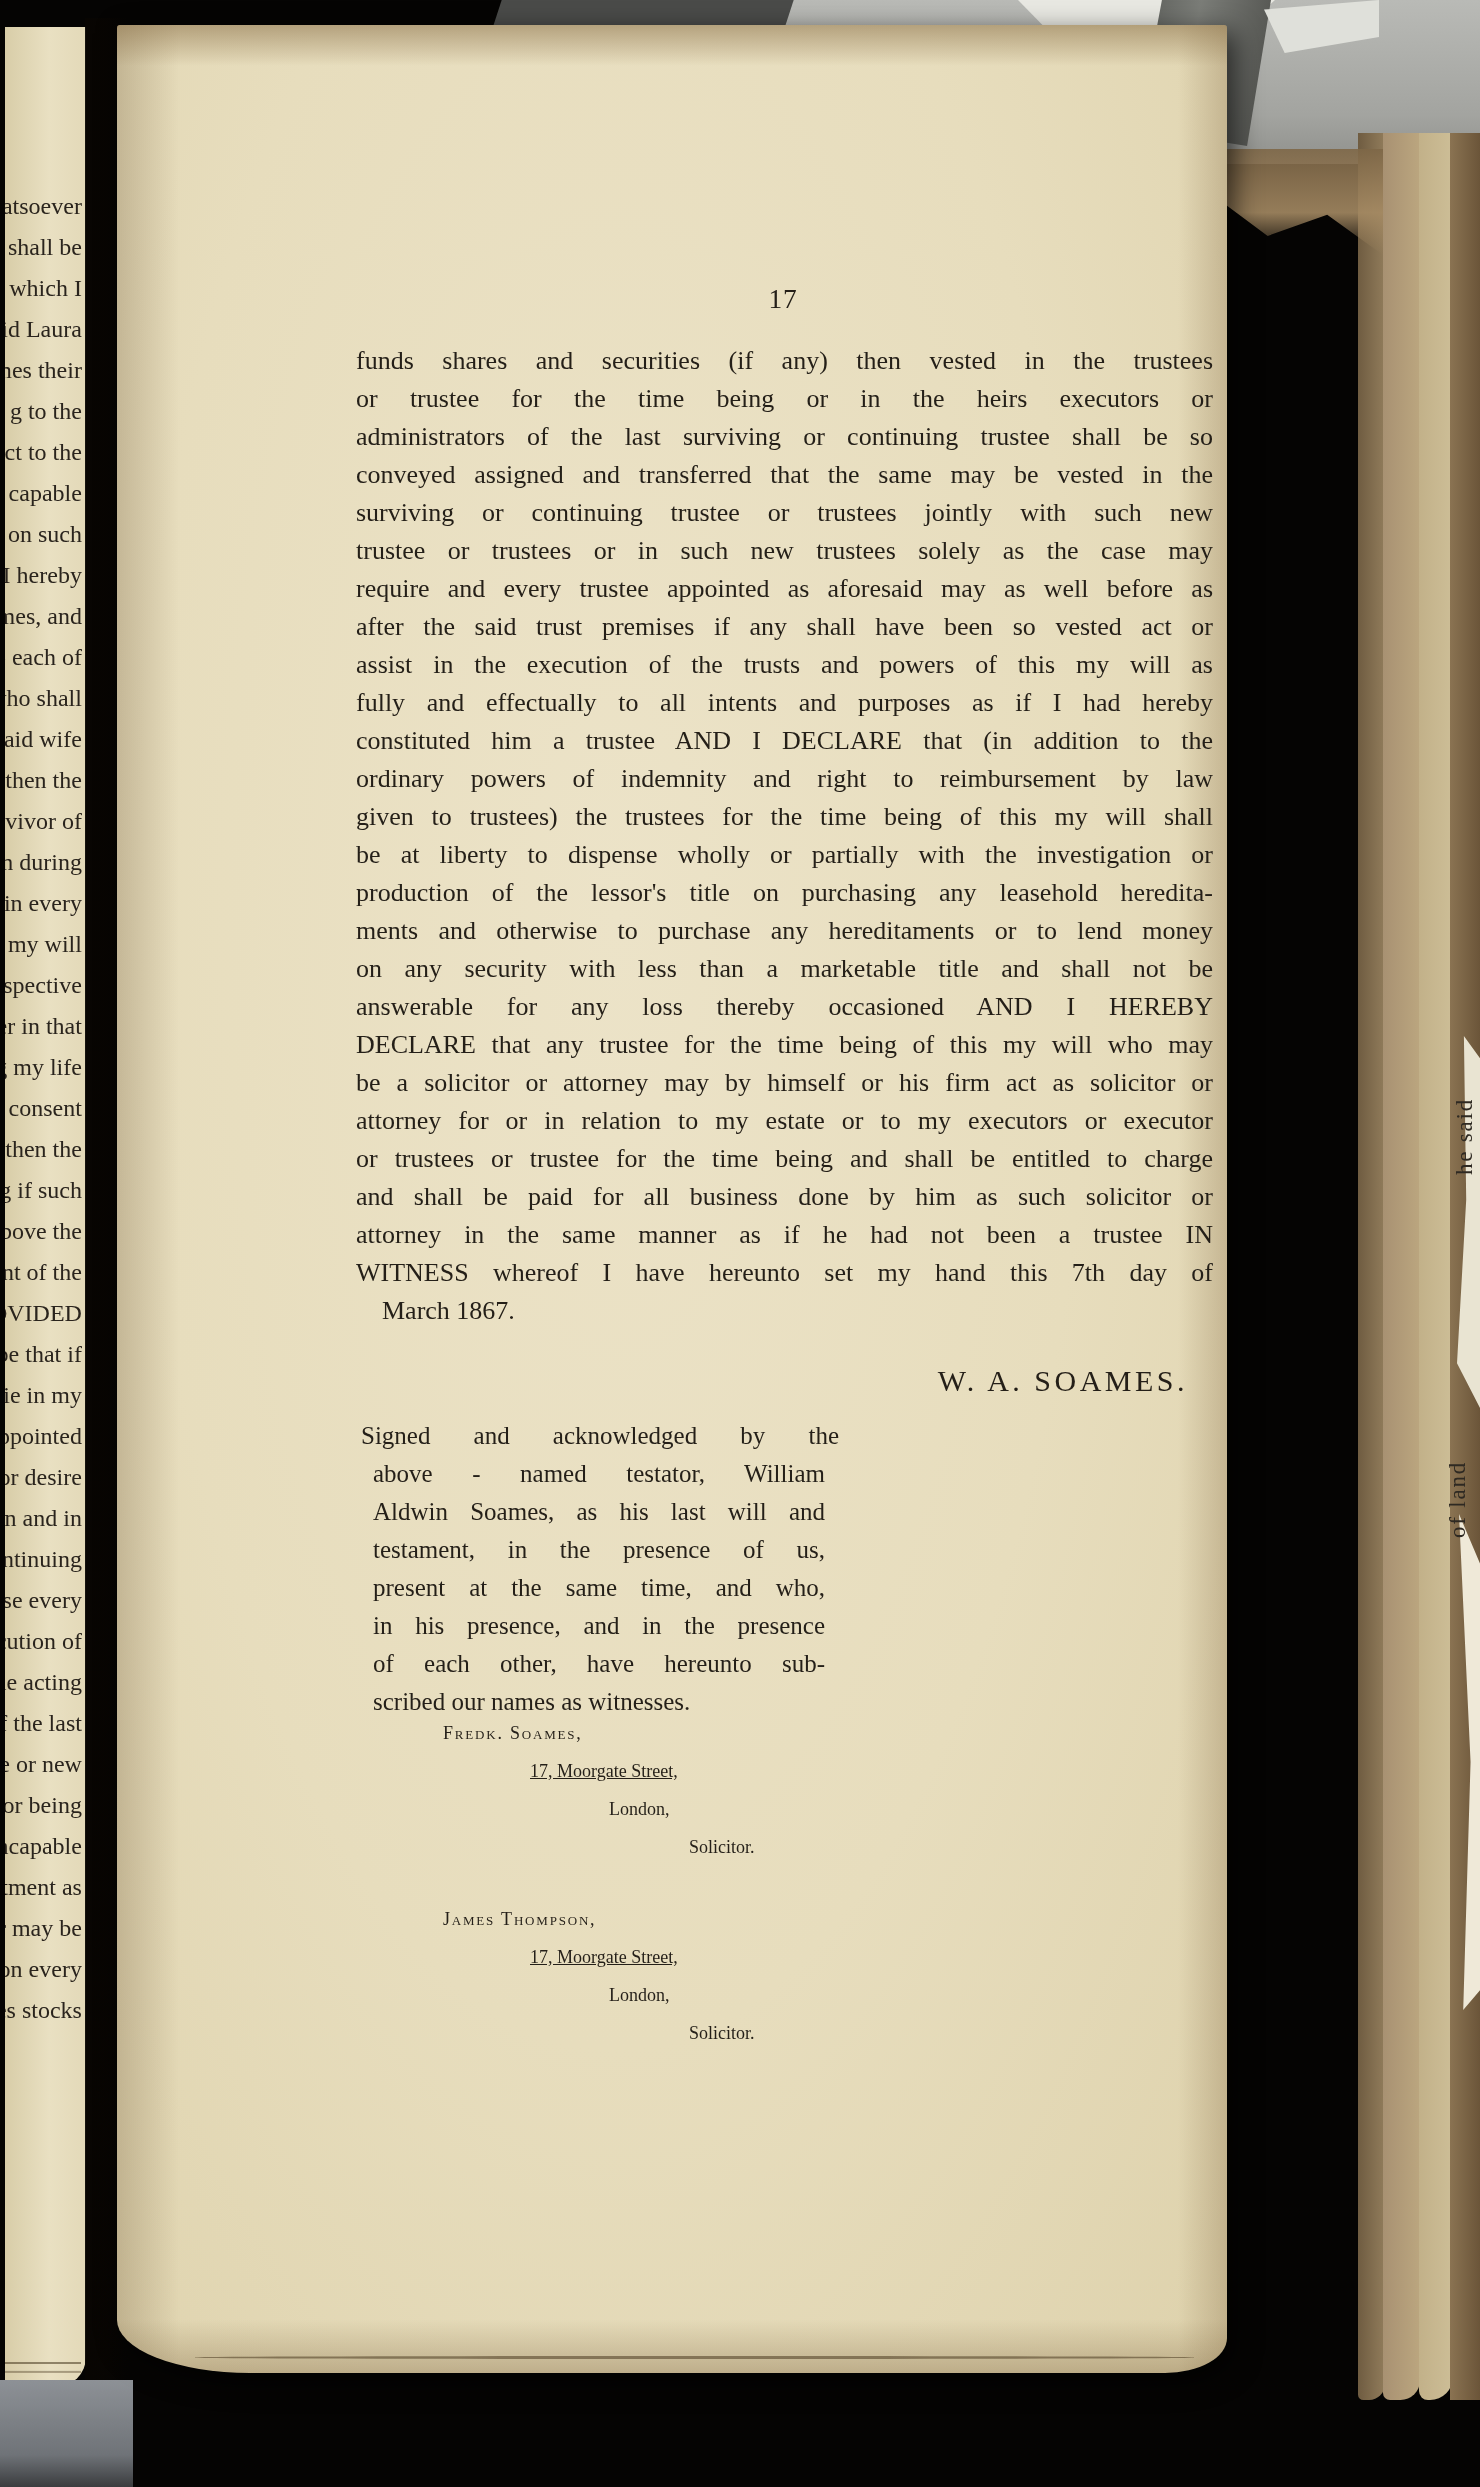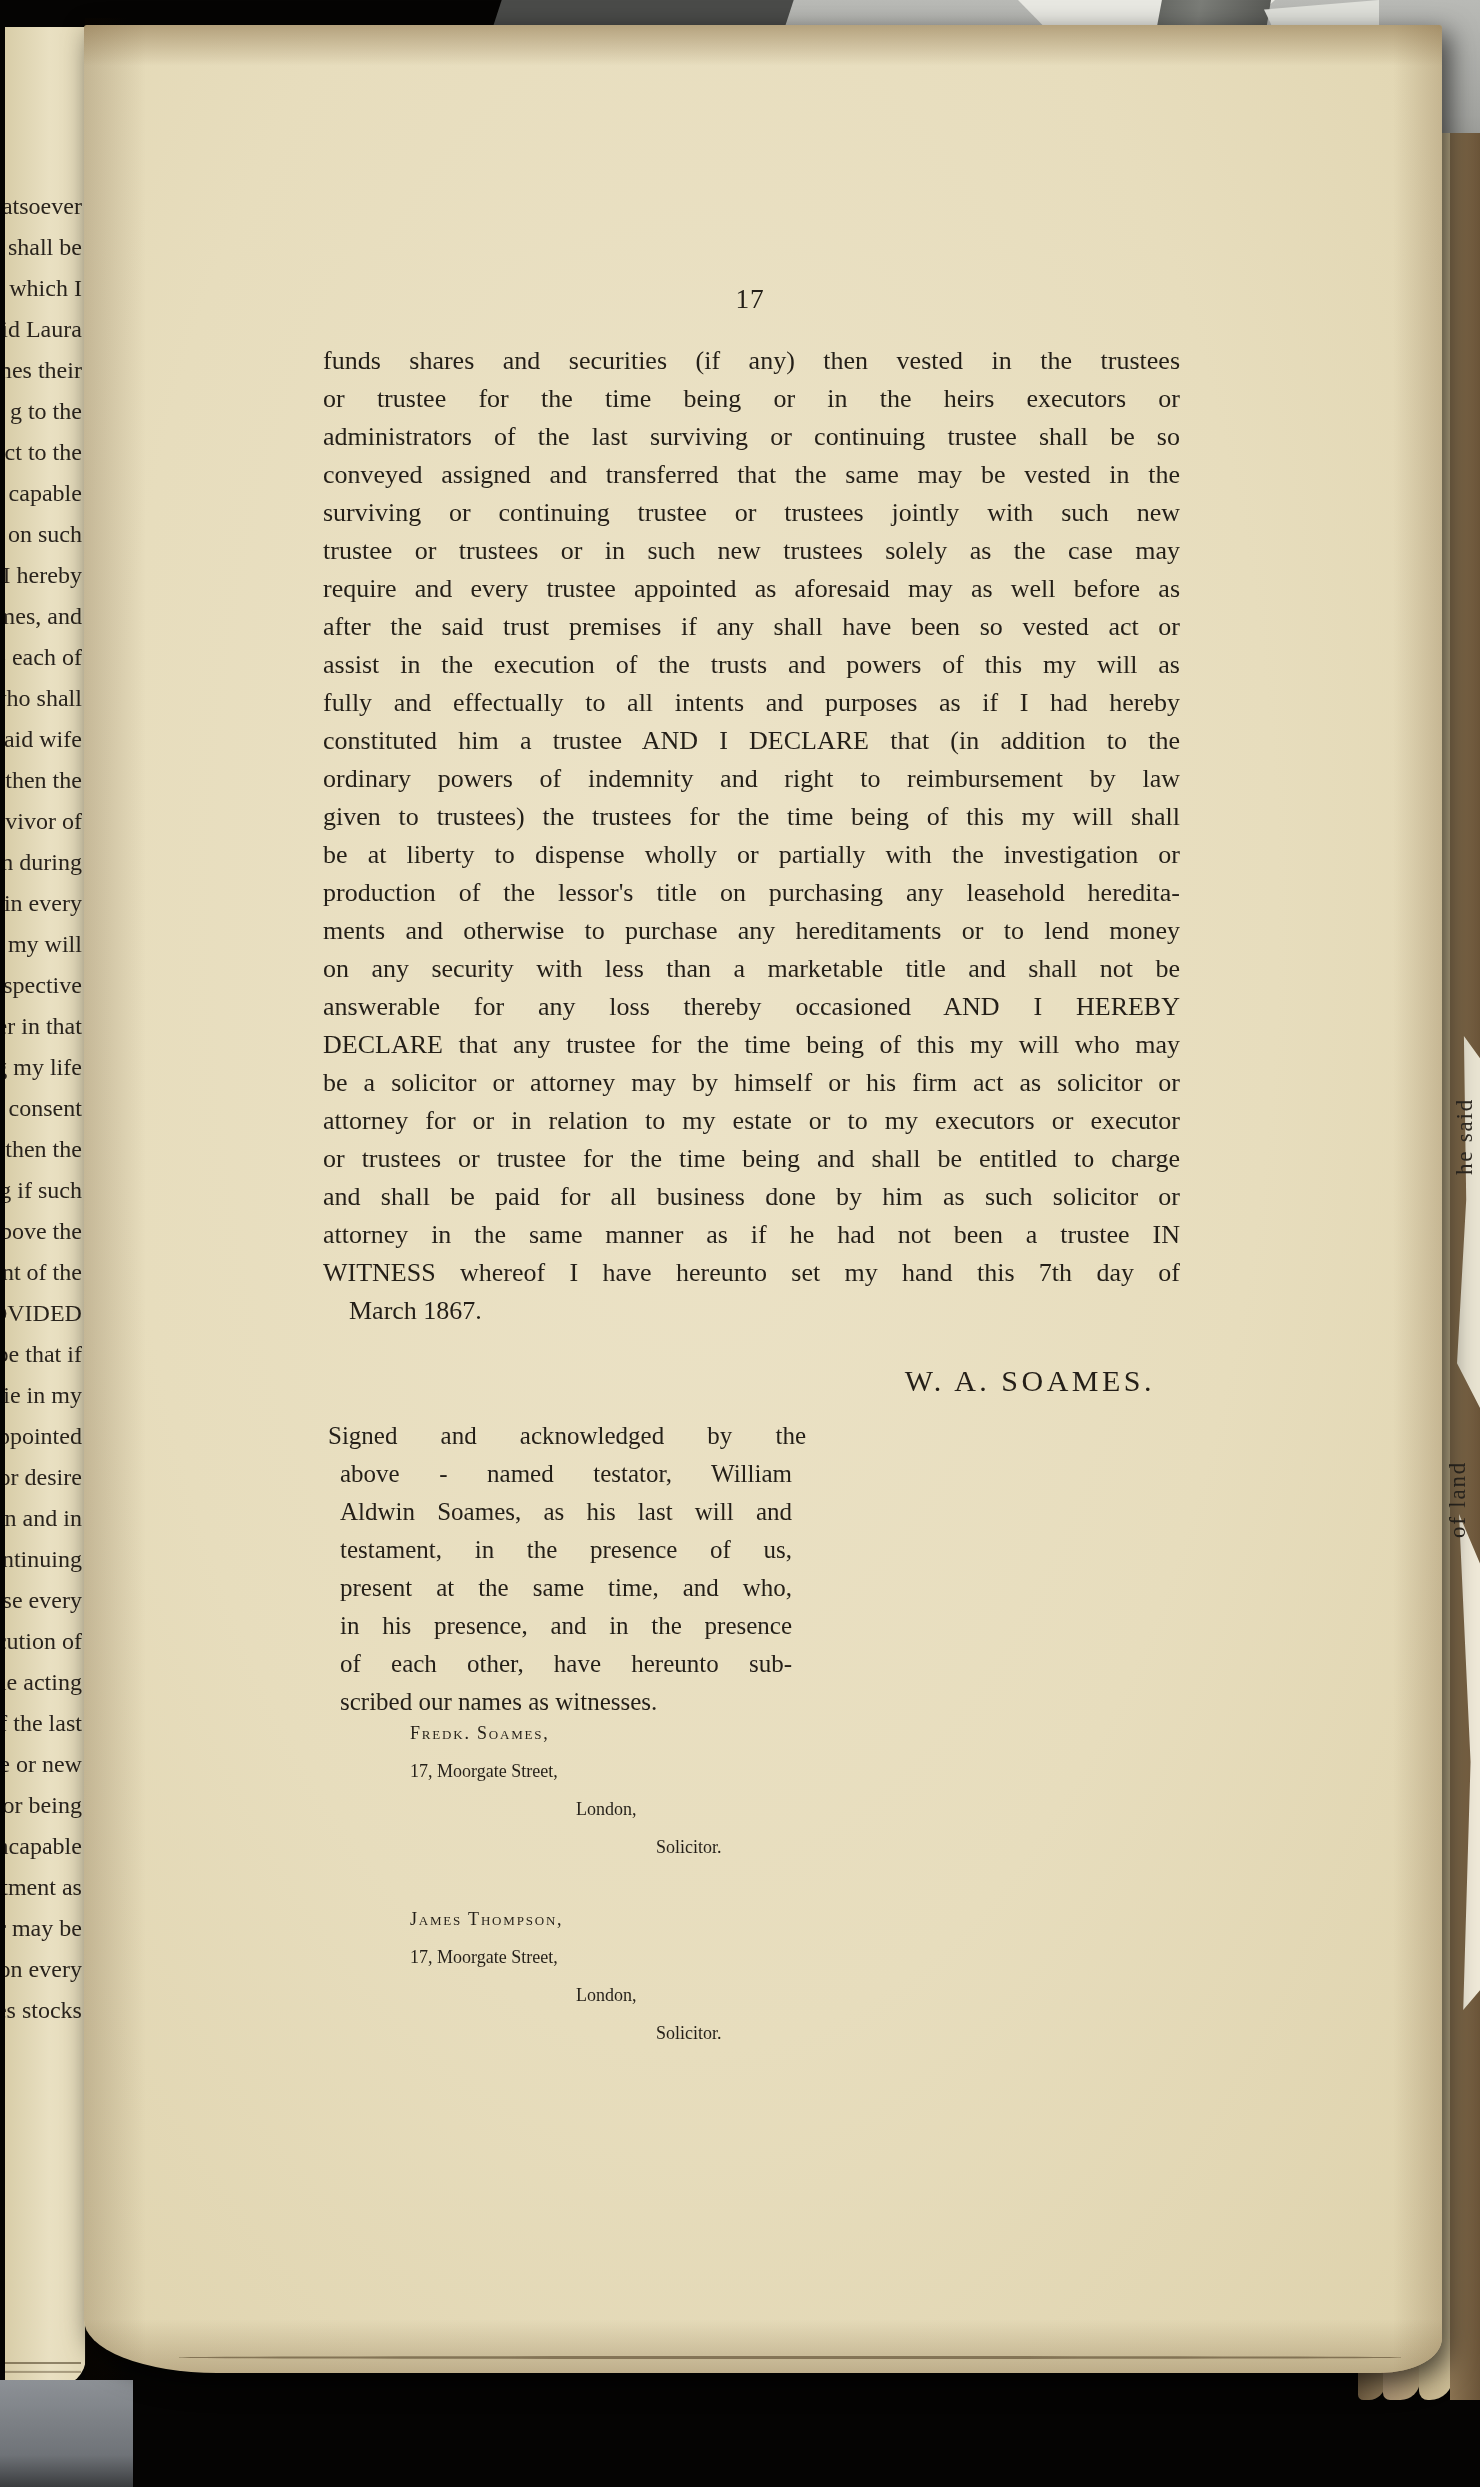--- a/index.html
+++ b/index.html
@@ -49,21 +49,21 @@
   .left-frags{position:absolute;top:159px;right:4.4px;width:372px;text-align:right;}
   .left-frag{height:41px;line-height:41px;font-size:24px;color:#2a241d;white-space:nowrap;
     direction:rtl;overflow:hidden;width:372px;margin-left:auto;}
   .left-frag span{direction:ltr;unicode-bidi:bidi-override;}
   .gutter{position:absolute;left:85px;top:17.7px;width:43px;height:2391px;
     background:linear-gradient(to right,rgba(8,5,2,.95),rgba(10,6,2,.55) 45%,rgba(10,6,2,0));}
   .bottom-gray{position:absolute;left:0;top:2380px;width:133px;height:107px;background:
     linear-gradient(to bottom,#8d9196,#6f7378 70%,#3a3c3e);}
   
   .main-page{
-    position:absolute;left:84px;top:25px;width:1358px;height:2348px;
+    position:absolute;left:117px;top:25px;width:1110px;height:2348px;
     background:
       linear-gradient(to bottom,rgba(138,112,72,.55),rgba(138,112,72,0) 41px),
       linear-gradient(to left,rgba(128,102,64,.30),rgba(128,102,64,0) 49px),
       linear-gradient(to right,rgba(110,88,55,.28),rgba(110,88,55,0) 62px),
       linear-gradient(to top,rgba(120,95,58,.35),rgba(120,95,58,0) 53px),
       radial-gradient(ellipse at 45% 38%,#ece3c8 0%,#e7ddbd 55%,#ded2ac 100%);
     border-radius:2.7px 2.7px 62px 133px / 2.7px 2.7px 35px 53px;
     box-shadow:7px 8.9px 26.6px rgba(0,0,0,.65);
   }
   .main-page::after{content:"";position:absolute;left:7%;right:3%;bottom:14px;height:2.7px;
@@ -78,21 +78,21 @@
     padding-right:25px;box-sizing:border-box;font-size:30px;letter-spacing:3.5px;color:#241f18;}
   .attest{position:absolute;left:244px;top:1392px;width:478px;}
   .aline{height:38px;line-height:38px;font-size:25px;color:#241f18;
     text-align:justify;text-align-last:justify;}
   .aline:nth-child(n+2){margin-left:12px;width:452px;}
   .aline:last-child{text-align-last:left;}
   .witnesses{position:absolute;left:326px;top:1689px;width:531px;}
   .witness{margin-bottom:34px;}
   .witness>div{height:38px;line-height:38px;font-size:18px;color:#241f18;white-space:nowrap;}
   .w-name{margin-left:0;font-variant:small-caps;letter-spacing:1.8px;}
-  .w-addr{}
+  .w-addr{margin-left:87px;text-decoration:underline;}
   .w-city{margin-left:166px;}
   .w-title{margin-left:246px;}
 </style>
 </head>
 <body>
 
 <div id="stage">
 
   <div class="top-gray"></div>
   <div class="top-gray-dark"></div>

